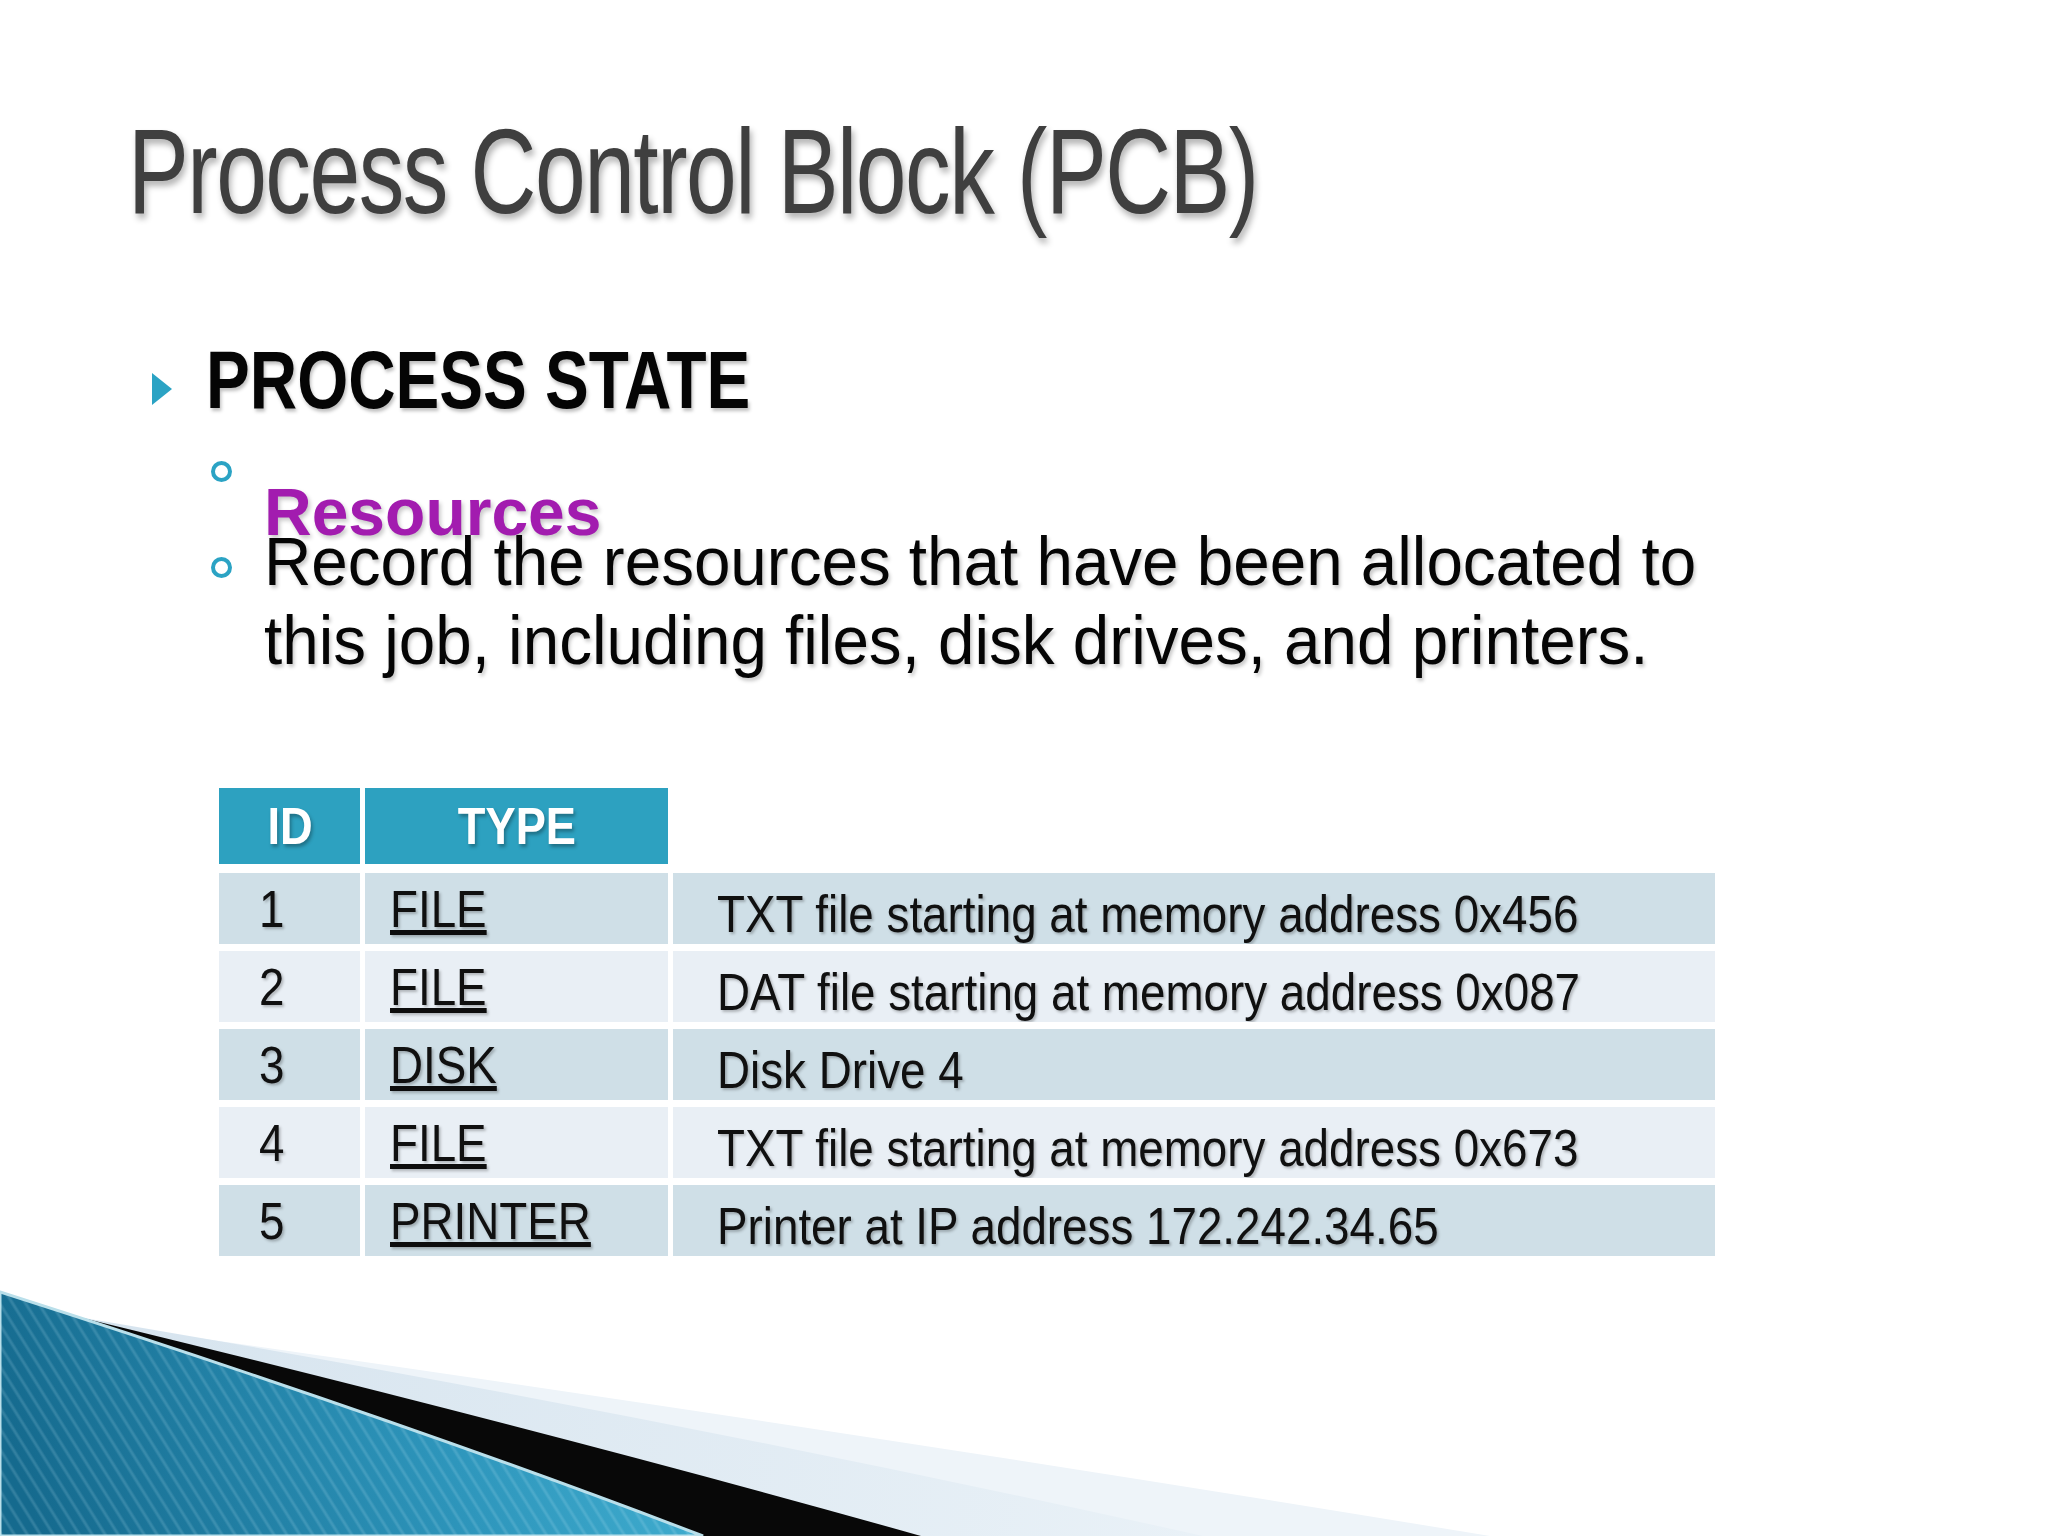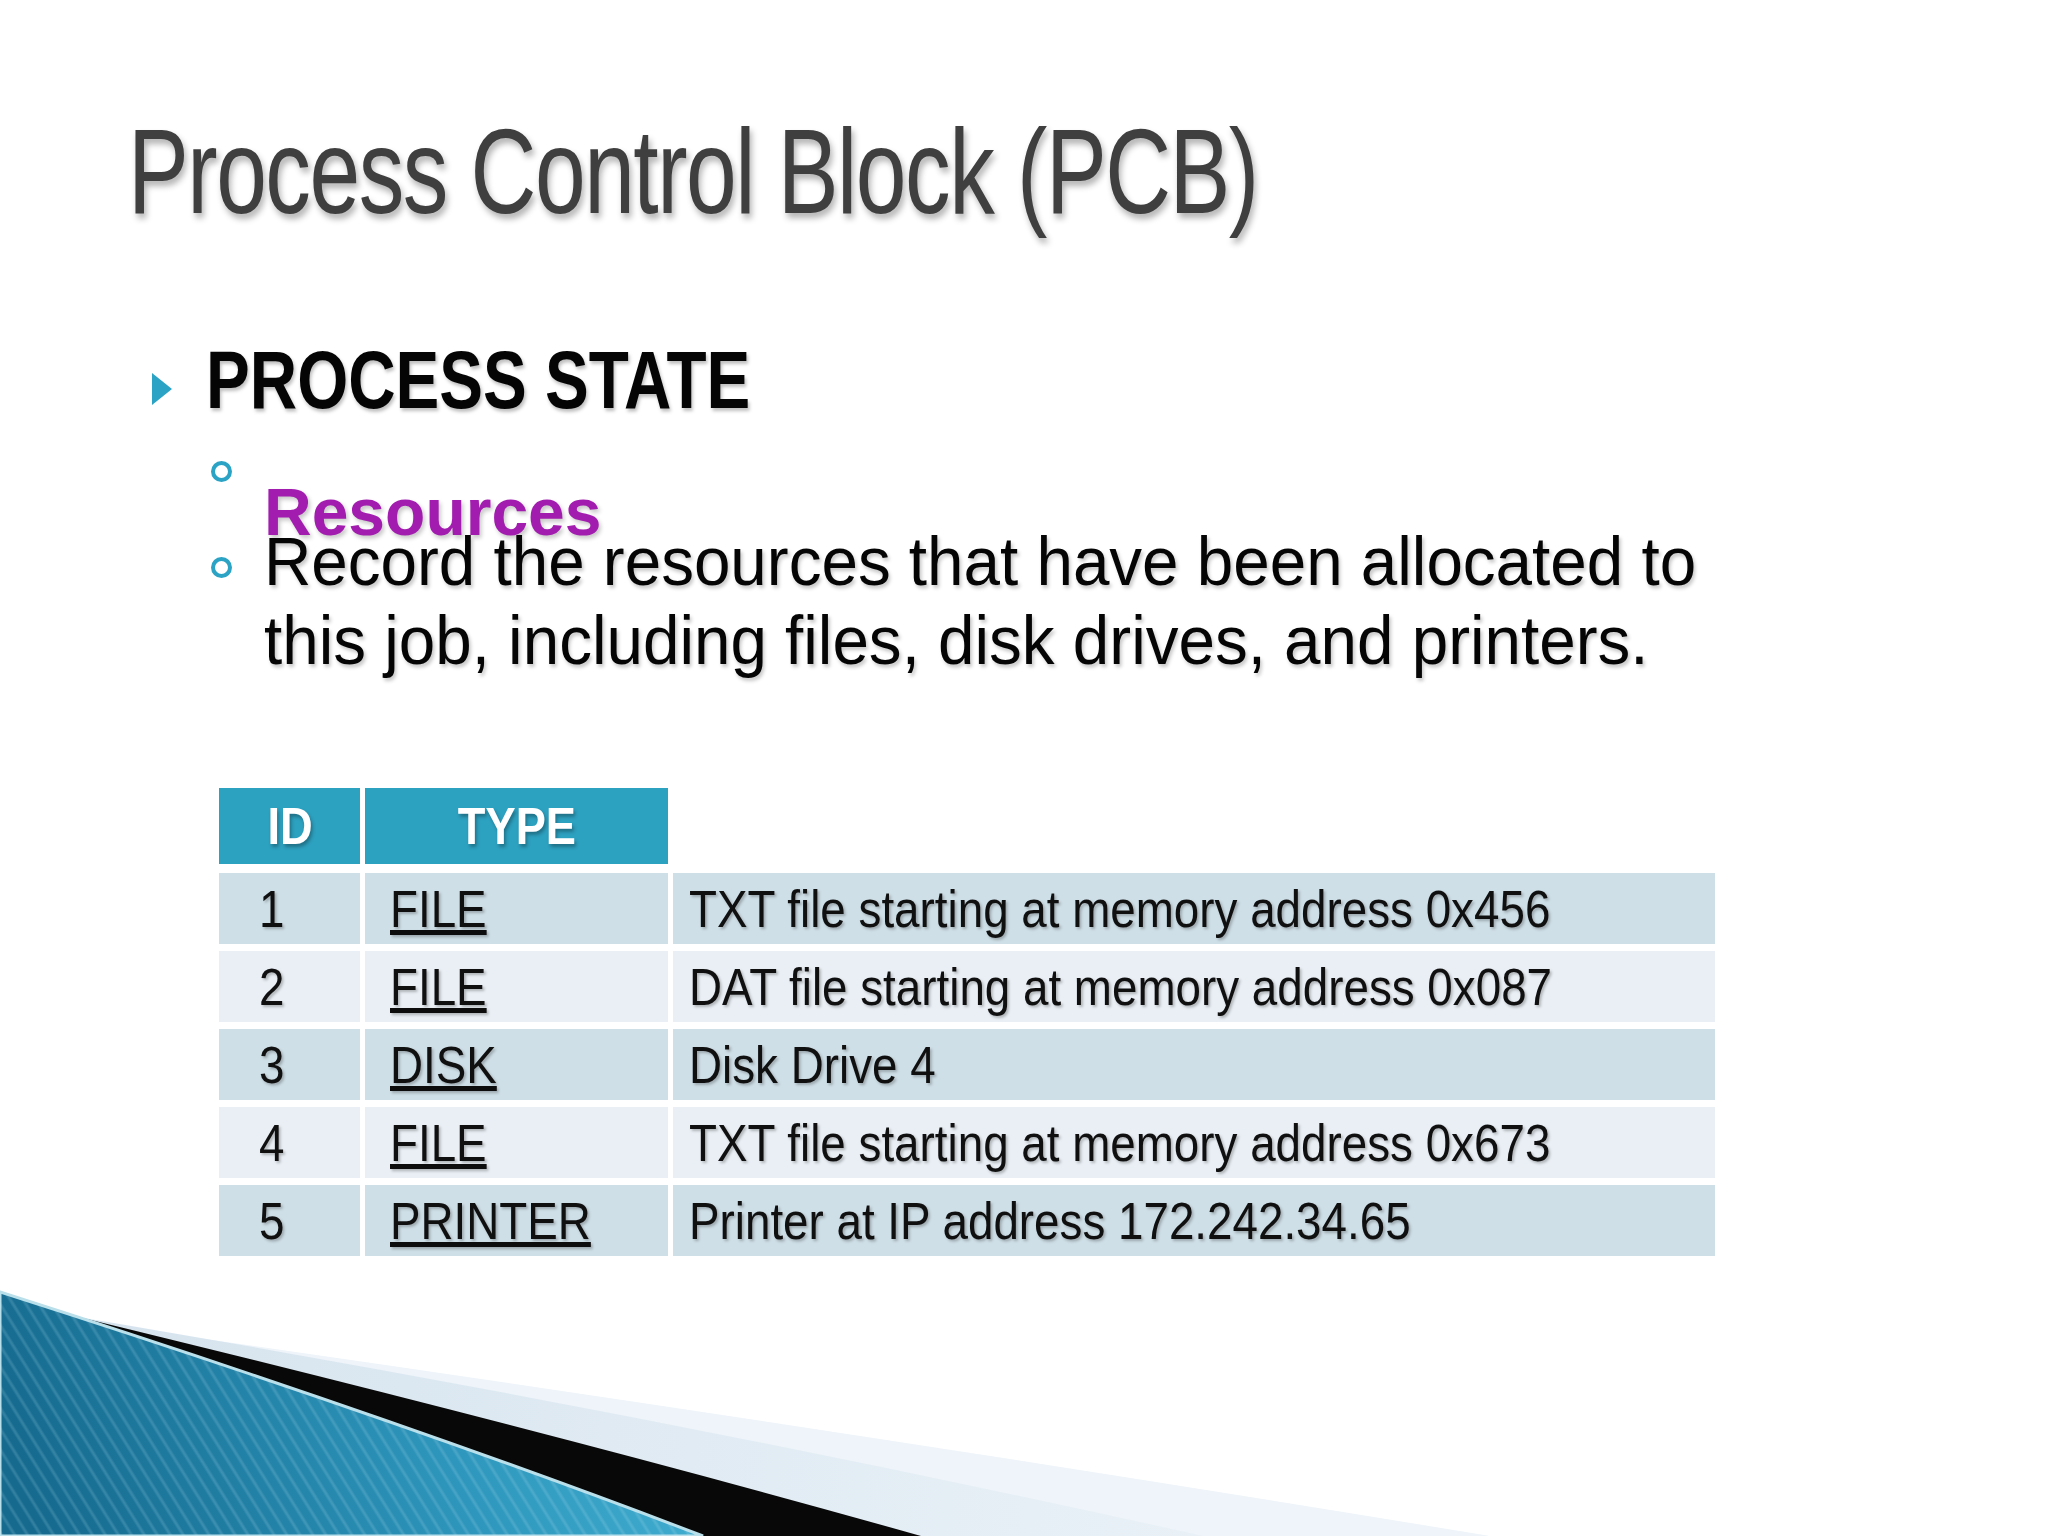--- a/index.html
+++ b/index.html
@@ -76,21 +76,21 @@
     transform:scaleX(0.88);transform-origin:0 50%;
     text-shadow:2px 2px 3px rgba(0,0,0,0.25);
   }
   .body-row:nth-child(odd) .td{background:var(--row-odd,#cfdfe7);}
   .body-row:nth-child(even) .td{background:var(--row-even,#e9eff5);}
   .col0{width:141px;}
   .col1{width:303px;}
   .col2{flex:1;}
   .td.col0{padding-left:40px;}
   .td.col1{padding-left:25px;text-decoration:underline;}
-  .td.col2{padding-left:16px;}
+  .td.col2{padding-left:44px;align-items:flex-end;}
   .td{box-sizing:border-box;}
   
   .swoosh{position:absolute;left:0;top:0;width:2048px;height:1536px;pointer-events:none;}
 </style>
 </head>
 <body>
 
 <div class="slide">
 
   <svg class="swoosh" viewBox="0 0 2048 1536" aria-hidden="true">

